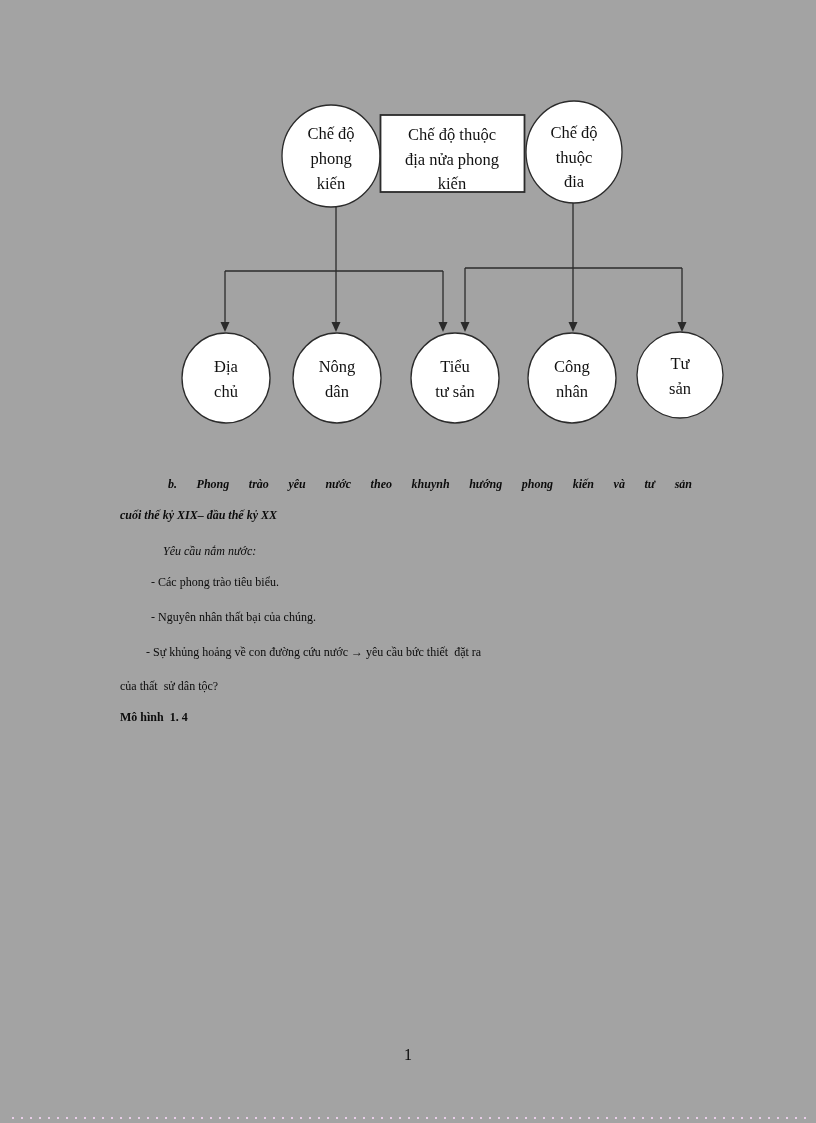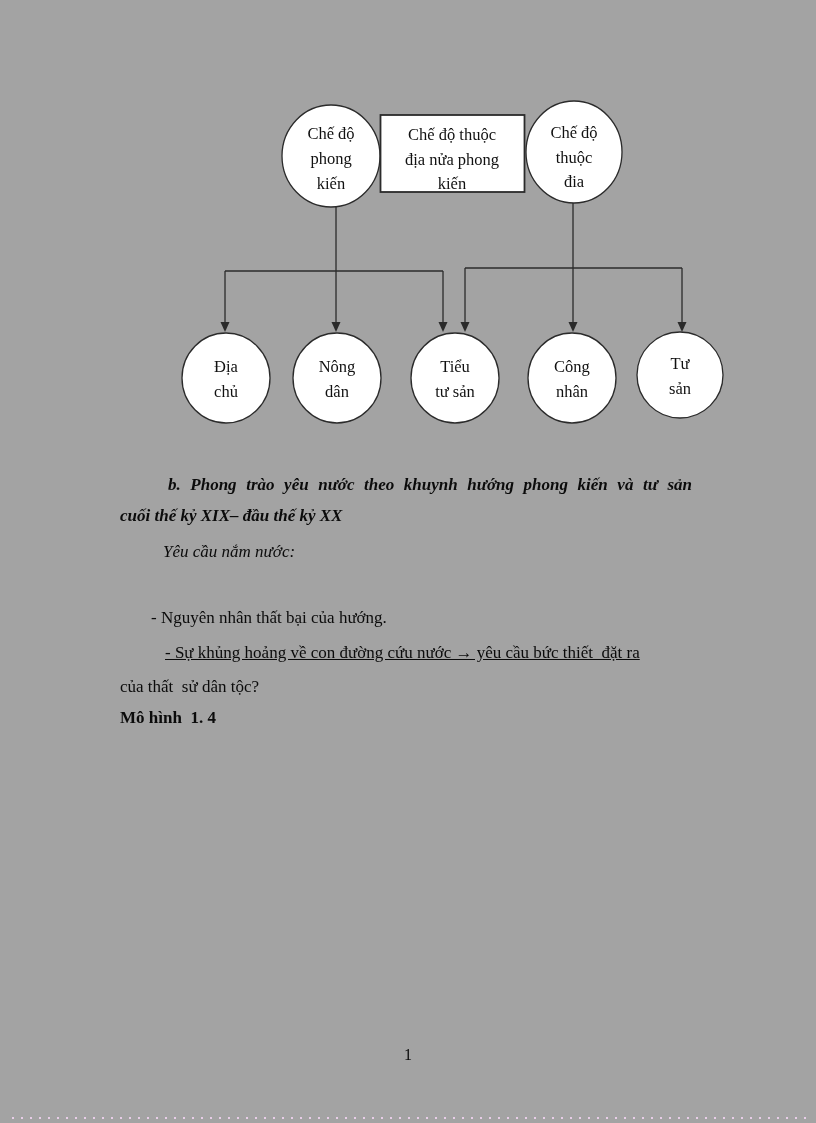--- a/index.html
+++ b/index.html
@@ -16,21 +16,21 @@
   .diagram-svg text{
     font-family:"Liberation Serif","DejaVu Serif",serif;
     font-size:16.5px;fill:#111;text-anchor:middle;
   }
   .shape{fill:#ffffff;stroke:#2b2b2b;stroke-width:1.3;}
   .shape-rect{fill:#ffffff;stroke:#2b2b2b;stroke-width:1.8;}
   .conn{stroke:#2b2b2b;stroke-width:1.3;fill:none;}
   .arrowhead{fill:#2b2b2b;stroke:none;}
   .bline{
     position:absolute;
-    font-size:17px;line-height:21px;
+    font-size:12px;line-height:21px;
     white-space:pre;
   }
   .b-bold-italic{font-weight:bold;font-style:italic;text-align:right;}
   .b-italic{font-style:italic;}
   .b-bold{font-weight:bold;}
   .heading-justified{
     white-space:normal;
     width:524px;
     text-align:justify;
     text-align-last:justify;
@@ -111,21 +111,22 @@
     <g>
       <ellipse class="shape" cx="680" cy="375" rx="43" ry="43"></ellipse>
       <text x="680" y="369">Tư</text>
       <text x="680" y="394">sản</text>
     </g>
   </svg>
 
   <div class="bline b-bold-italic heading-justified" style="left:168px;top:474px;">b. Phong trào yêu nước theo khuynh hướng phong kiến và tư sản</div>
   <div class="bline b-bold-italic" style="left:120px;top:505px;">cuối thế kỷ XIX– đầu thế kỷ XX</div>
   <div class="bline b-italic" style="left:163px;top:541px;">Yêu cầu nắm nước:</div>
-  <div class="bline" style="left:151px;top:607px;">- Nguyên nhân thất bại của hướng.</div>
-  <div class="bline" style="left:165px;top:642px;text-decoration:underline;">- Sự khủng hoảng về con đường cứu nước → yêu cầu bức thiết  đặt ra</div>
+  <div class="bline" style="left:151px;top:572px;">- Các phong trào tiêu biểu.</div>
+  <div class="bline" style="left:151px;top:607px;">- Nguyên nhân thất bại của chúng.</div>
+  <div class="bline" style="left:146px;top:642px;">- Sự khủng hoảng về con đường cứu nước → yêu cầu bức thiết  đặt ra</div>
   <div class="bline" style="left:120px;top:676px;">của thất  sử dân tộc?</div>
   <div class="bline b-bold" style="left:120px;top:707px;">Mô hình  1. 4</div>
 
   <div class="page-number">1</div>
 
   <div class="page-edge-dots"></div>
 </div>
 
 </body></html>

